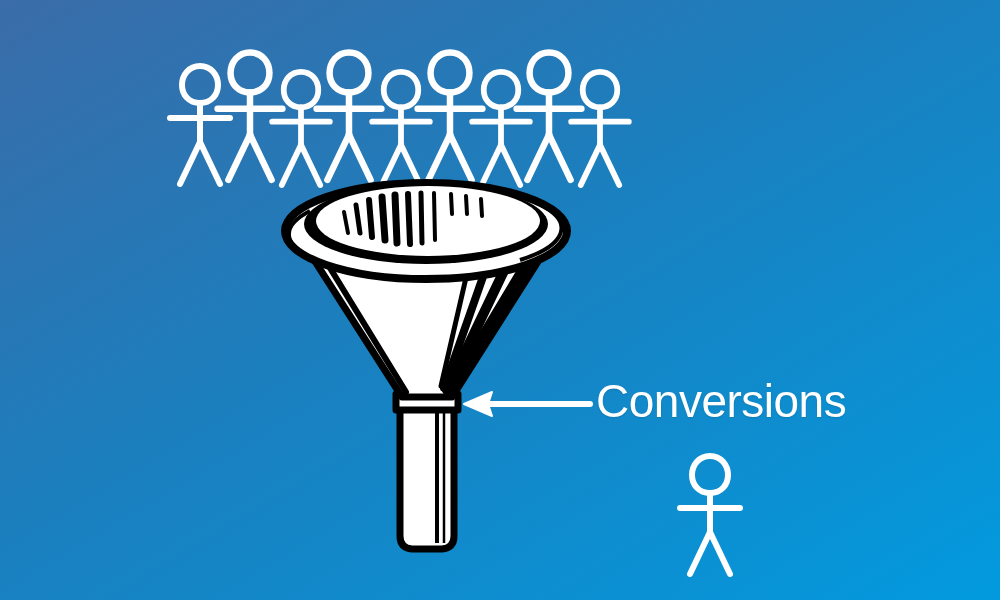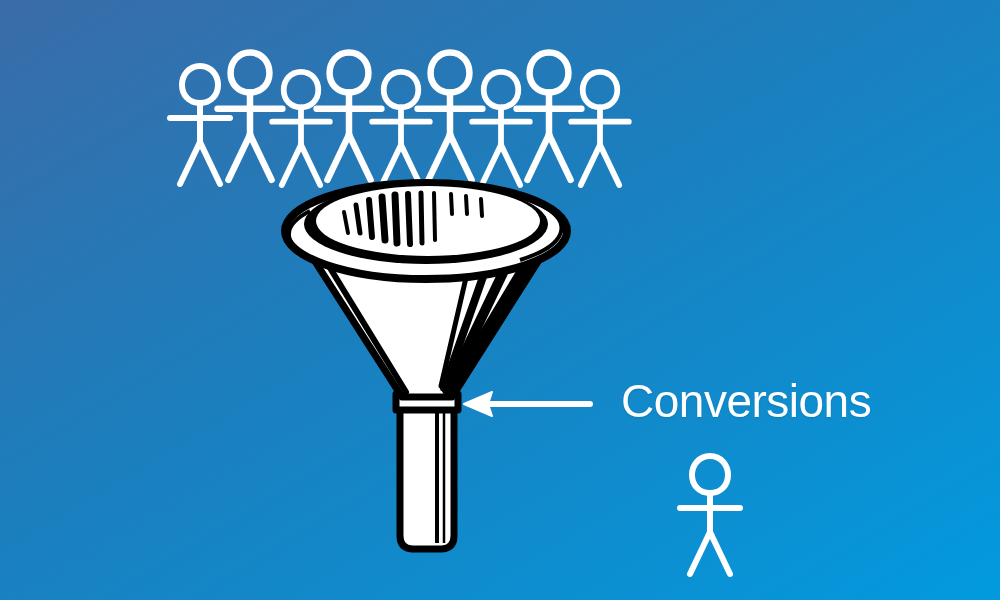--- a/index.html
+++ b/index.html
@@ -31,21 +31,20 @@
     left: 596px;
     top: 378px;
     font-family: "Liberation Sans", sans-serif;
     font-size: 46px;
     font-weight: 400;
     letter-spacing: -0.5px;
     color: #ffffff;
     white-space: nowrap;
     line-height: 1;
     text-shadow: 0 1px 2px rgba(0,0,0,0.12);
-    margin-left: 25px;
   }
 </style>
 </head>
 <body>
 
 <div id="stage">
 
   <svg id="bg" viewBox="0 0 1000 600" preserveAspectRatio="none">
     <defs>
       <linearGradient id="bgGrad" x1="0" y1="0" x2="1" y2="1">

